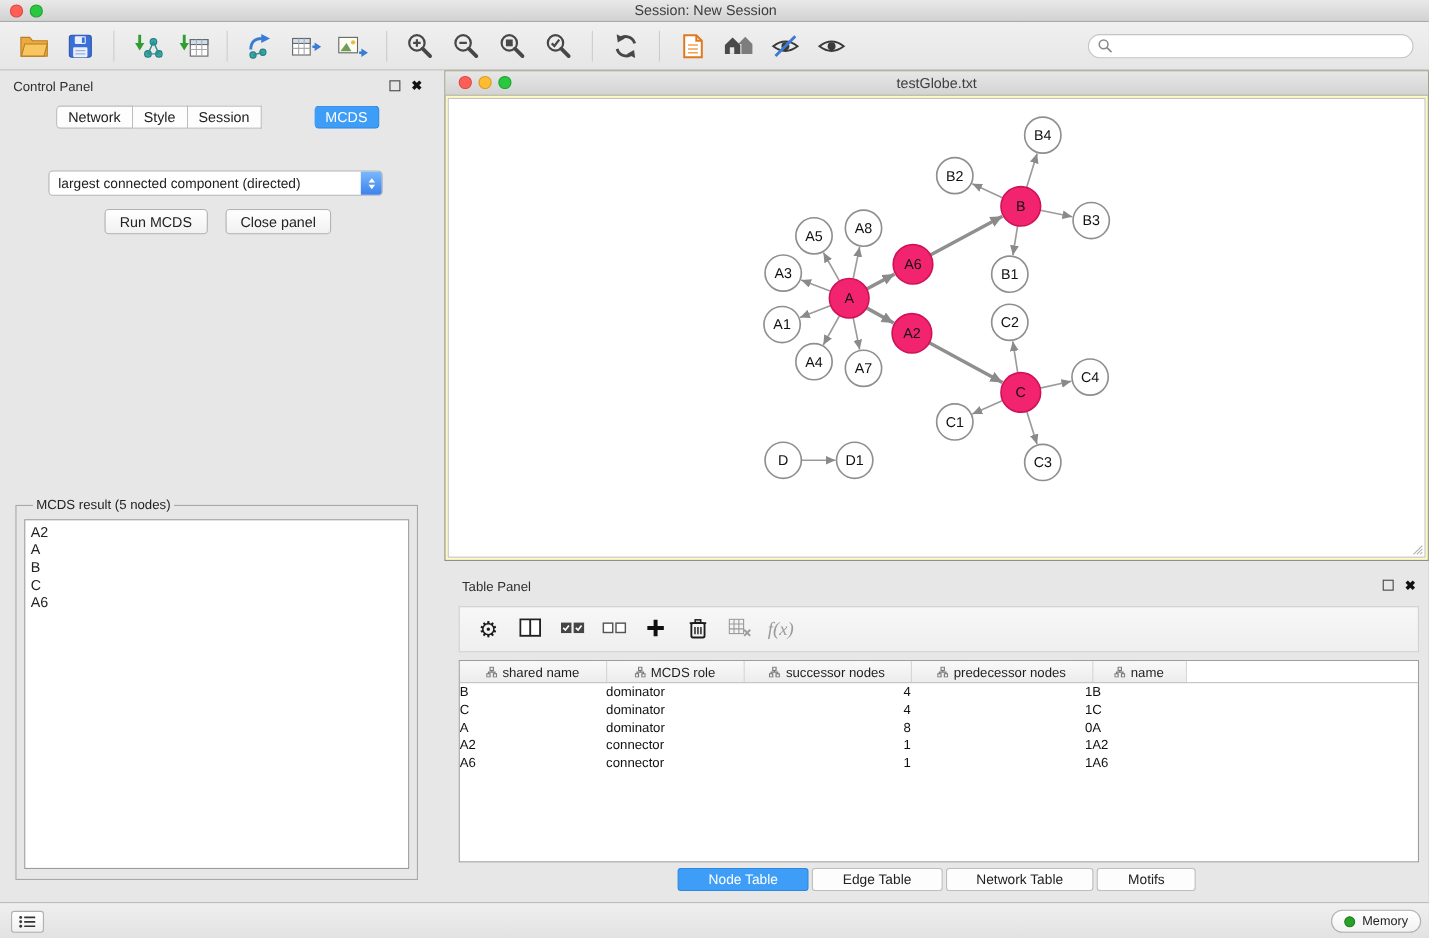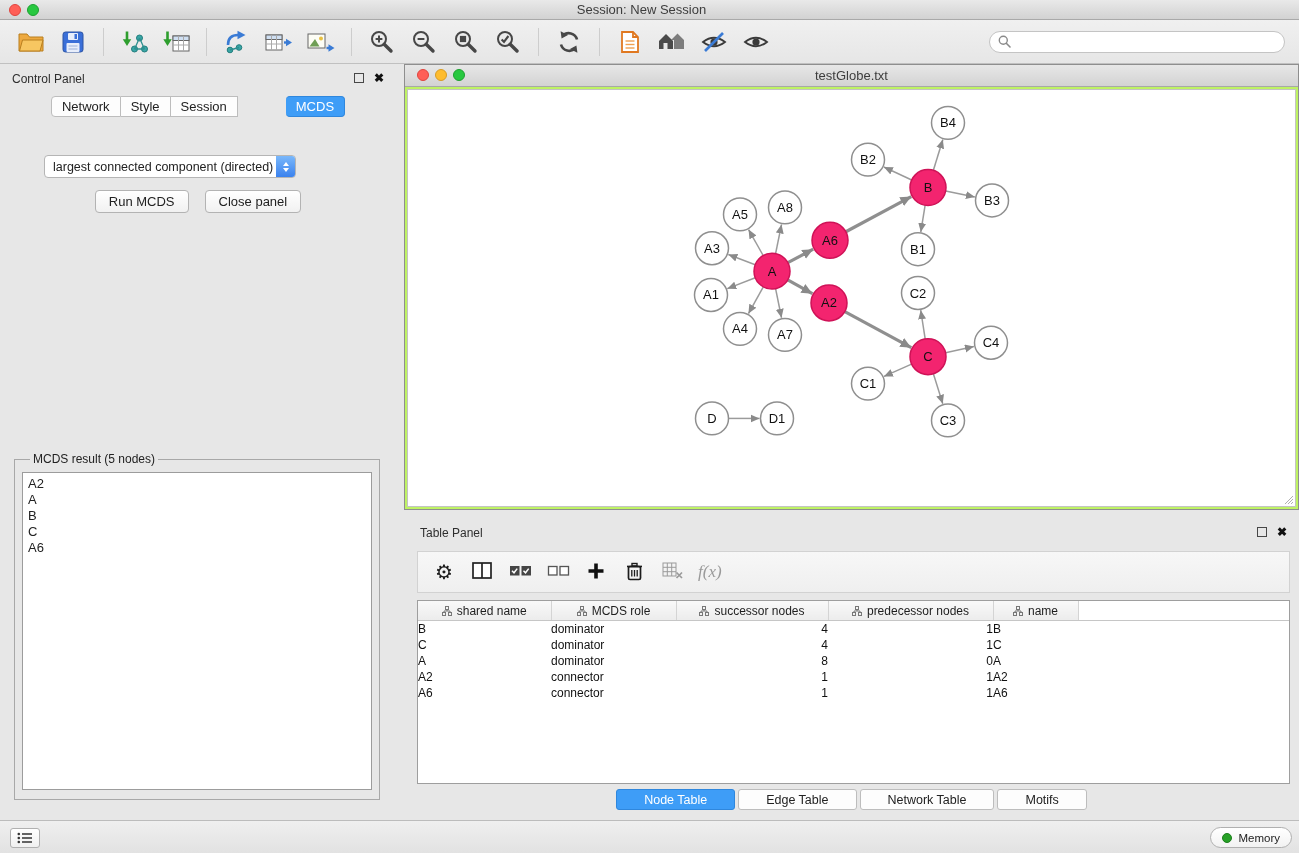--- a/index.html
+++ b/index.html
@@ -31,34 +31,34 @@
   
   #controlpanel{position:absolute;left:2px;top:66px;width:392px;height:754px;}
   #controlpanel .p-header{position:absolute;left:10px;top:6px;}
   #controlpanel .p-winbtns{right:10px;top:7px;}
   .cp-tabs{position:absolute;left:0;right:0;top:30px;display:flex;justify-content:center;}
   .cp-tab{height:21px;padding:0 10px;font-size:13px;background:#fdfdfd;border:1px solid #bdbdbd;border-left:none;color:#222;font-family:"Liberation Sans",sans-serif;}
   .cp-tab:first-child{border-left:1px solid #bdbdbd;border-radius:4px 0 0 4px;}
   .cp-tab:last-child{border-radius:0 4px 4px 0;margin-left:48px;}
   .cp-tab.active{background:#3e9df7;border-color:#2f87dd;color:#fff;border-radius:4px;}
   #opt-label{position:absolute;left:0;right:0;top:66px;text-align:center;font-size:13px;}
-  .dropdown{position:absolute;left:42px;top:89px;width:252px;height:23px;background:#fff;border:1px solid #b5b5b5;border-radius:4px;display:flex;align-items:center;box-sizing:border-box;}
+  .dropdown{position:absolute;left:42px;top:89px;width:304px;height:23px;background:#fff;border:1px solid #b5b5b5;border-radius:4px;display:flex;align-items:center;box-sizing:border-box;}
   .dropdown .val{flex:1;padding:0 8px;font-size:12.5px;white-space:nowrap;overflow:hidden;}
   .dropdown .stepper{width:19px;align-self:stretch;border-radius:0 3px 3px 0;background:linear-gradient(#7ab8fb,#3b82ee);display:flex;flex-direction:column;align-items:center;justify-content:center;gap:2px;}
   .tri-up{width:0;height:0;border-left:3.5px solid transparent;border-right:3.5px solid transparent;border-bottom:4px solid #fff;}
   .tri-down{width:0;height:0;border-left:3.5px solid transparent;border-right:3.5px solid transparent;border-top:4px solid #fff;}
   .cp-buttons{position:absolute;left:0;right:0;top:124px;display:flex;justify-content:center;gap:16px;}
   .btn{height:23px;padding:0 13px;background:linear-gradient(#ffffff,#f1f1f1);border:1px solid #b3b3b3;border-radius:4px;font-size:13px;color:#222;font-family:"Liberation Sans",sans-serif;}
   #result-fieldset{position:absolute;left:12px;top:386px;width:366px;height:348px;border:1px solid #a8a8a8;margin:0;padding:0;box-sizing:border-box;background:transparent;}
   #result-fieldset legend{font-size:12px;margin-left:15px;padding:0 3px;}
   .result-box{position:absolute;left:7px;top:6px;right:7px;bottom:9px;background:#fff;border:1px solid #9c9c9c;padding:3px 5px;box-sizing:border-box;overflow:hidden;}
   .result-item{font-size:13px;line-height:16px;}
 
   
-  #netwin{position:absolute;left:404px;top:64px;width:895px;height:446px;background:#bef264;border:1px solid #8e8e8e;box-sizing:border-box;}
+  #netwin{position:absolute;left:404px;top:64px;width:895px;height:446px;background:#fef9c3;border:1px solid #8e8e8e;box-sizing:border-box;}
   #netwin .wtitle{position:relative;height:21px;background:linear-gradient(#e7e7e7,#d3d3d3);border-bottom:1px solid #a8a8a8;}
   #netwin .wtitle .title{position:absolute;left:0;right:0;top:3px;text-align:center;font-size:13px;color:#3d3d3d;}
   #netwin .wtitle .tl{top:4px;}
   #netcanvas{position:absolute;left:2px;right:2px;top:24px;bottom:2px;border:1px solid #c3c3c3;background:#fff;}
   #netcanvas svg.graph{width:100%;height:100%;display:block;}
   #resize-grip{position:absolute;right:1px;bottom:1px;}
 
   
   #tablepanel{position:absolute;left:404px;top:519px;width:895px;height:301px;}
   #tablepanel .p-header{position:absolute;left:16px;top:7px;}

